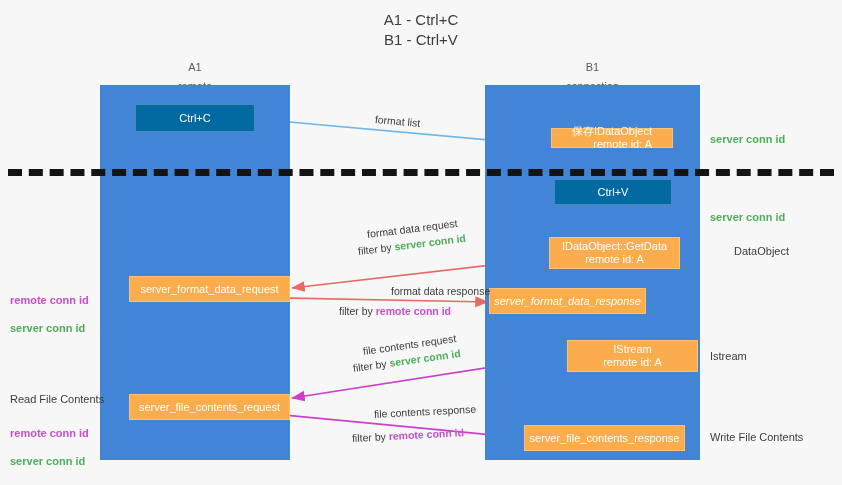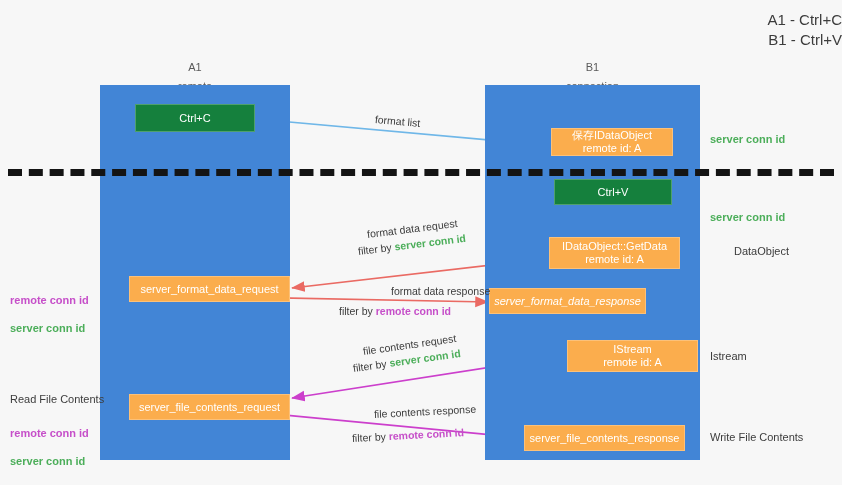--- a/index.html
+++ b/index.html
@@ -10,21 +10,21 @@
     overflow:hidden;
     position:relative;
   }
   #root{position:absolute;inset:0;}
 
   .abs{position:absolute;}
 
   
   .title{
     left:0;top:10px;width:842px;
-    text-align:right;
+    text-align:center;
     font-size:15px;color:#3c3c3c;line-height:20px;
     white-space:pre-line;
   }
 
   
   .lane-head{
     text-align:center;font-size:11px;color:#5a5a5a;line-height:19px;
     white-space:pre-line;
   }
   #laneHeadA{left:100px;top:58px;width:190px;}
@@ -44,21 +44,21 @@
   
   .node{
     box-sizing:border-box;
     display:flex;flex-direction:column;
     align-items:center;justify-content:center;
     color:#ffffff;font-size:11px;line-height:13px;
     text-align:center;
     white-space:pre-line;
     border:1px solid rgba(255,255,255,.25);
   }
-  .green{background:#15803d;text-align:center;}
+  .green{background:#0369a1;text-align:center;}
   .orange{background:#fbad4d;}
 
   
   .anno{font-size:11px;line-height:14px;color:#3c3c3c;white-space:pre-line;}
   .green-t{color:#4cae5a;font-weight:bold;}
   .purple-t{color:#c64fc9;font-weight:bold;}
   .right-t{font-size:11px;color:#3c3c3c;}
 
   
   .edge-lbl{
@@ -114,21 +114,21 @@
   <div class="abs lane-head" id="laneHeadB">B1
 connection</div>
 
   <div class="abs lane" id="laneA"></div>
   <div class="abs lane" id="laneB"></div>
 
   <div class="abs" id="divider"></div>
 
   <div class="abs node green" style="left:135px;top:104px;width:120px;height:28px;">Ctrl+C</div>
 
-  <div class="abs node orange" style="left:551px;top:128px;width:122px;height:28px;">保存IDataObject
+  <div class="abs node orange" style="left:551px;top:128px;width:122px;height:20px;text-align:right;">保存IDataObject
 remote id: A</div>
 
   <div class="abs node green" style="left:554px;top:179px;width:118px;height:26px;">Ctrl+V</div>
 
   <div class="abs node orange" style="left:549px;top:237px;width:131px;height:32px;">IDataObject::GetData
 remote id: A</div>
 
   <div class="abs node orange" style="left:129px;top:276px;width:161px;height:26px;">server_format_data_request</div>
 
   <div class="abs node orange" style="left:489px;top:288px;width:157px;height:26px;font-style:italic;">server_format_data_response</div>

